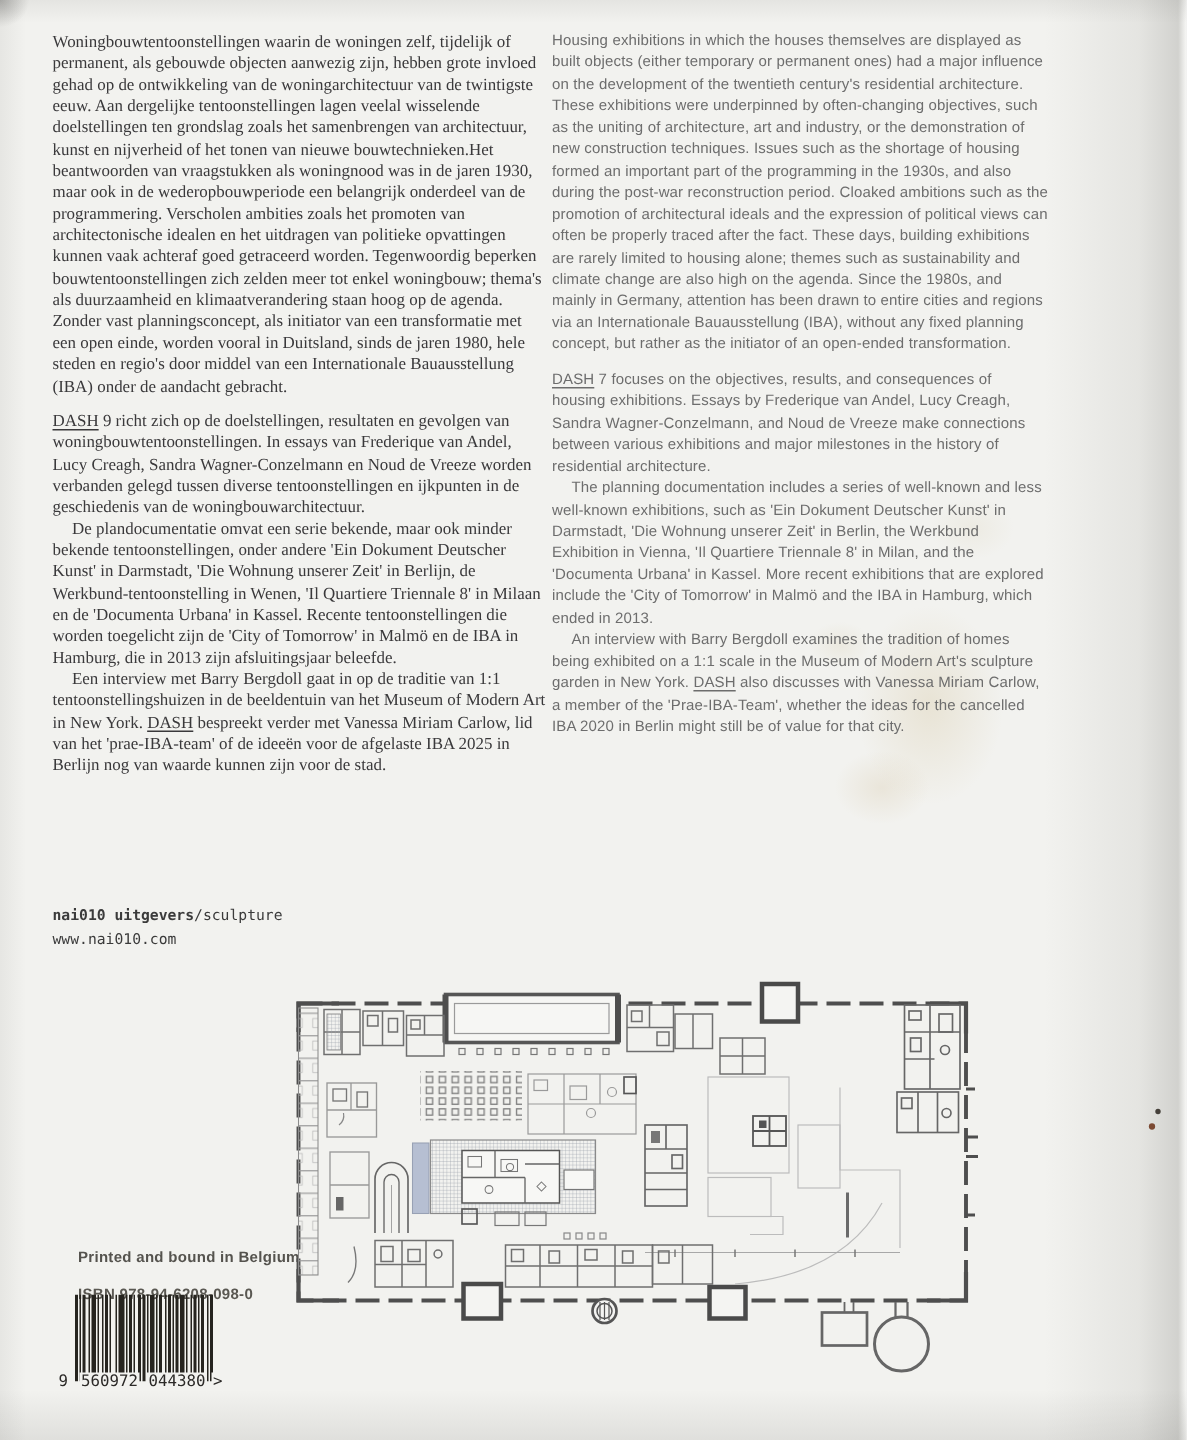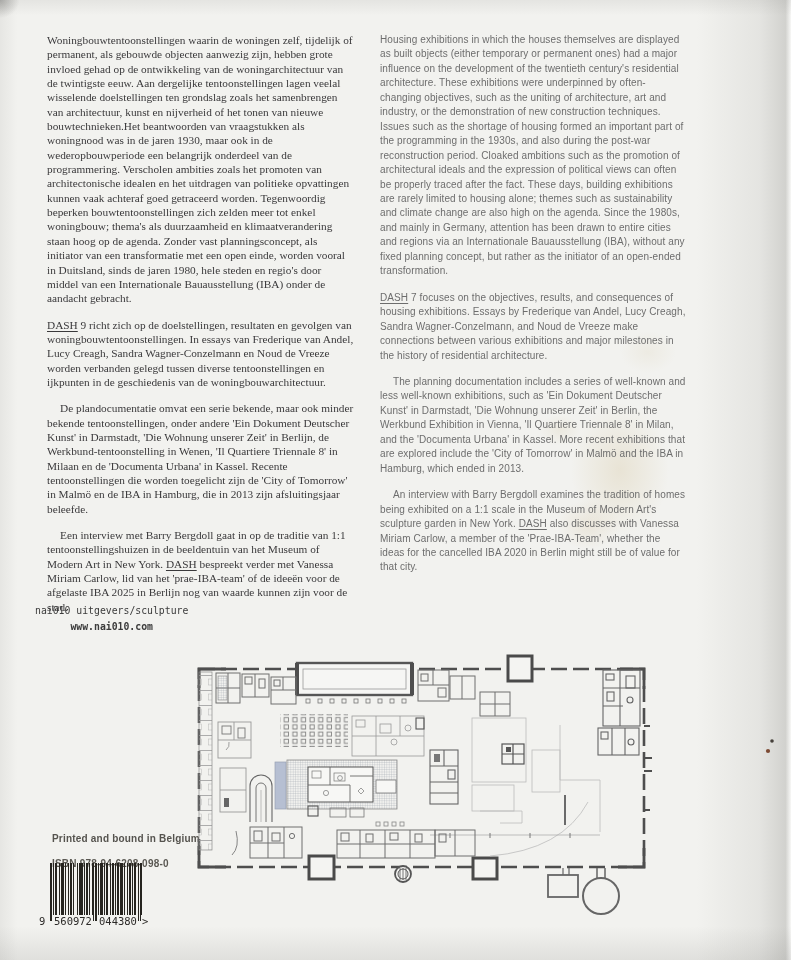--- a/index.html
+++ b/index.html
@@ -30,31 +30,31 @@
   .col-left{
     left:35px;width:331px;
     font-family:"Liberation Serif",serif;
     font-size:11.3px;line-height:14.35px;color:#3a393b;
   }
   .col-right{
     left:368px;width:331px;
     font-family:"Liberation Sans",sans-serif;
     font-size:10px;line-height:14.45px;color:#6d6d6d;letter-spacing:.1px;
   }
-  p.para{margin:12px;}
+  p.para{margin:0;}
   p.para.gap{margin-top:9px;}
   p.para.indent{text-indent:13px;}
   .u{text-decoration:underline;text-underline-offset:1.5px;}
   .publisher{
     position:absolute;left:35px;top:605px;
     font-family:"DejaVu Sans Mono","Liberation Mono",monospace;
     font-size:9.8px;line-height:12px;color:#3b3b3b;
   }
-  .publisher .b{font-weight:400;}
-  .publisher .site{margin-top:4px;font-weight:700;text-align:center;}
+  .publisher .b{font-weight:700;}
+  .publisher .site{margin-top:4px;font-weight:400;}
   .imprint{
     position:absolute;left:52px;top:834px;
     font-family:"Liberation Sans",sans-serif;
     font-size:10px;line-height:9px;font-weight:700;color:#55534e;letter-spacing:.2px;
   }
   .imprint .isbn{margin-top:16px;font-weight:700;color:#5a5852;}
   .barcode{position:absolute;left:38px;top:863px;width:120px;height:72px;}
   .barcode .digits span{
     position:absolute;top:52px;
     font-family:"DejaVu Sans Mono","Liberation Mono",monospace;

